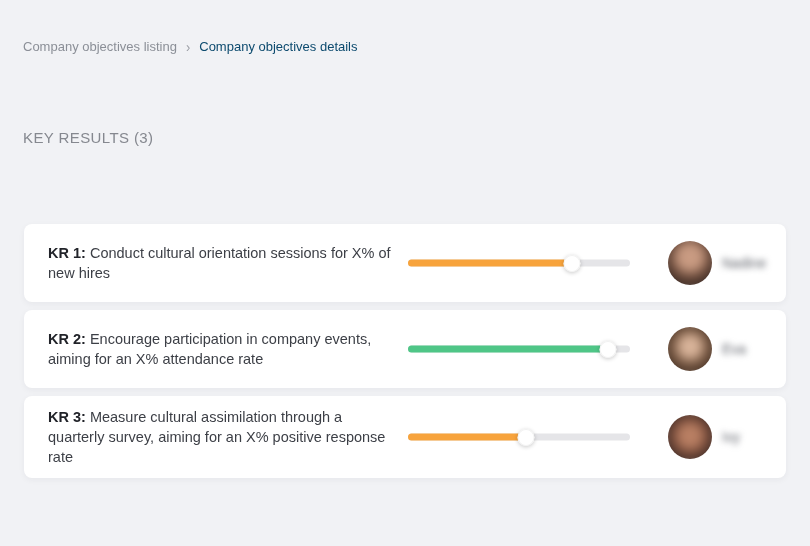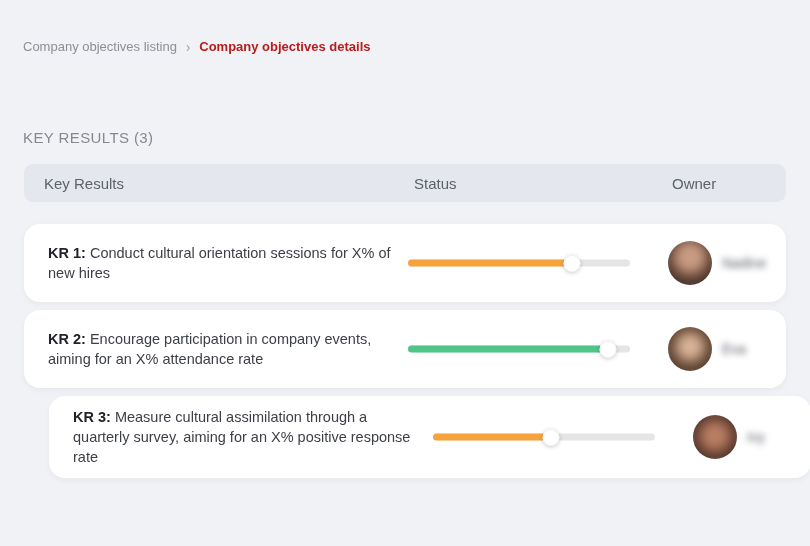--- a/index.html
+++ b/index.html
@@ -4,42 +4,42 @@
 <style>
   * { margin:0; padding:0; box-sizing:border-box; }
   html,body { width:810px; height:546px; }
   body { font-family:"Liberation Sans", sans-serif; background:#f1f2f5; overflow:hidden; }
   .page { position:relative; width:810px; height:546px; background:#f1f2f5; }
 
   
   .breadcrumb { position:absolute; left:23px; top:39px; display:flex; align-items:center; gap:9px; font-size:13px; }
   .crumb-muted { color:#8b8f97; cursor:pointer; }
   .crumb-sep { color:#9a9da4; font-size:13px; transform:scaleY(1.15); }
-  .crumb-current { color:#b91c1c; font-weight:700; }
+  .crumb-current { color:#0c4a6e; font-weight:400; }
 
   
   .title-row { position:absolute; left:22px; top:66px; display:flex; align-items:center; gap:11px; }
   .title-icon { width:24px; height:26px; flex:0 0 auto; }
   .page-title { font-size:27px; font-weight:700; color:#17191e; letter-spacing:-0.2px; }
 
   
   .section-label { position:absolute; left:23px; top:129px; font-size:15px; color:#85888f; letter-spacing:0.4px; }
 
   
   .thead { position:absolute; left:24px; top:164px; width:762px; height:38px; background:#e4e7ee; border-radius:9px; }
   .th { position:absolute; top:50%; transform:translateY(-50%); font-size:15px; color:#5d6169; }
   .th-kr { left:20px; }
   .th-status { left:390px; }
   .th-owner { left:648px; }
 
   
-  .row-card { position:absolute; left:24px; width:762px; background:#ffffff; border-radius:16px; box-shadow:0 2px 6px rgba(40,45,60,0.05); }
+  .row-card { position:absolute; left:24px; width:762px; background:#ffffff; border-radius:8px; box-shadow:0 2px 6px rgba(40,45,60,0.05); }
   .row-1 { top:224px; height:78px; }
   .row-2 { top:310px; height:78px; }
-  .row-3 { top:396px; height:82px;margin-left:25px; }
+  .row-3 { top:396px; height:82px; }
 
   .kr-text { position:absolute; left:24px; top:50%; transform:translateY(-50%); width:348px; font-size:14.5px; line-height:20px; color:#3c3f46; }
   .kr-text b { color:#212329; }
 
   .track { position:absolute; left:384px; top:50%; transform:translateY(-50%); width:222px; height:7px; background:#e5e5e8; border-radius:4px; }
   .track-fill { position:absolute; left:0; top:0; height:100%; border-radius:4px; }
   .track-thumb { position:absolute; top:50%; width:17px; height:17px; background:#ffffff; border-radius:50%;
                  transform:translate(-50%,-50%); box-shadow:0 1px 4px rgba(0,0,0,0.22), inset 0 0 0 1px #f2f2f2; }
 
   .owner { position:absolute; left:644px; top:50%; transform:translateY(-50%); display:flex; align-items:center; gap:10px; }
@@ -58,25 +58,20 @@
 
   <div class="breadcrumb">
     <span class="crumb-muted">Company objectives listing</span>
     <span class="crumb-sep">›</span>
     <span class="crumb-current">Company objectives details</span>
   </div>
 
 
   <div class="section-label">KEY RESULTS (3)</div>
 
-  <div class="thead">
-    <span class="th th-kr">Key Results</span>
-    <span class="th th-status">Status</span>
-    <span class="th th-owner">Owner</span>
-  </div>
 
   <div class="row-card row-1">
     <div class="kr-text">
       <b>KR 1:</b>
       <span>Conduct cultural orientation sessions for X% of new hires</span>
     </div>
     <div class="track">
       <div class="track-fill" style="width: 74%; background: rgb(247, 163, 60);"></div>
       <div class="track-thumb" style="left: 74%;"></div>
     </div>

